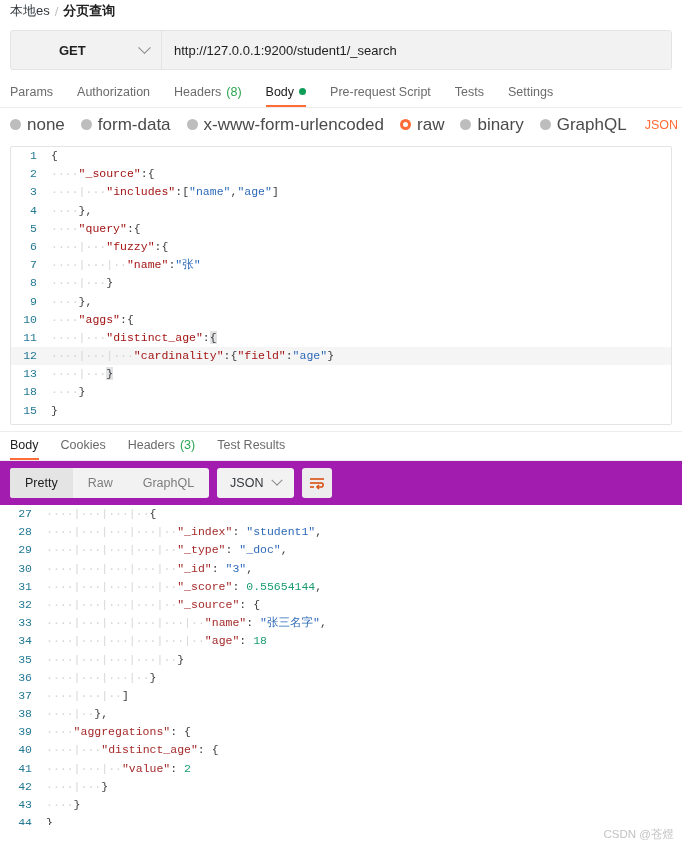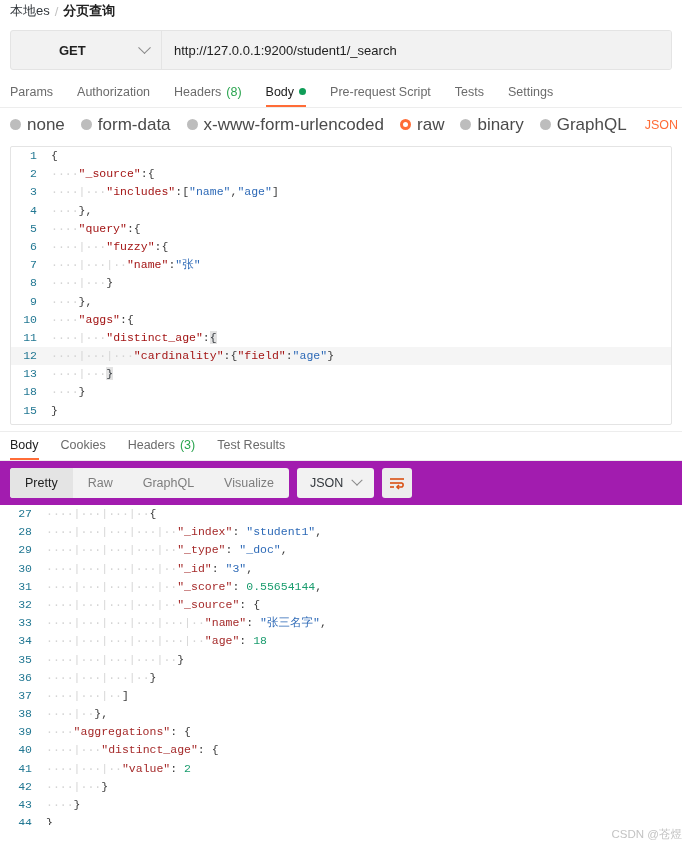--- a/index.html
+++ b/index.html
@@ -272,21 +272,21 @@
     border-radius: 3px;
     display: flex;
     align-items: center;
     justify-content: center;
     cursor: pointer;
   }
 
   
   .watermark {
     position: absolute;
-    right: 0;
+    right: 8px;
     bottom: 12px;
     font-size: 11.5px;
     color: #c3c3c3;
     user-select: none;
   }
 </style>
 </head>
 <body>
 
 <div class="breadcrumb">
@@ -396,21 +396,20 @@
     <div class="tab">
       <span>Test Results</span>
     </div>
   </div>
 
 <div class="pretty-bar">
   <div class="seg" id="view-modes">
       <div class="seg-item active">Pretty</div>
       <div class="seg-item">Raw</div>
       <div class="seg-item">GraphQL</div>
-      <div class="seg-item">Visualize</div>
     </div>
   <div class="jsonbox">
     <span>JSON</span>
     <span class="chev3"></span>
   </div>
   <div class="wrapbtn">
     <svg width="16" height="14" viewBox="0 0 16 14">
       <line x1="1" y1="3" x2="15" y2="3" stroke="#d94f12" stroke-width="1.6"></line>
       <line x1="1" y1="7" x2="13" y2="7" stroke="#d94f12" stroke-width="1.6"></line>
       <path d="M13 7 a2.3 2.3 0 0 1 0 4 H8" fill="none" stroke="#d94f12" stroke-width="1.6"></path>

